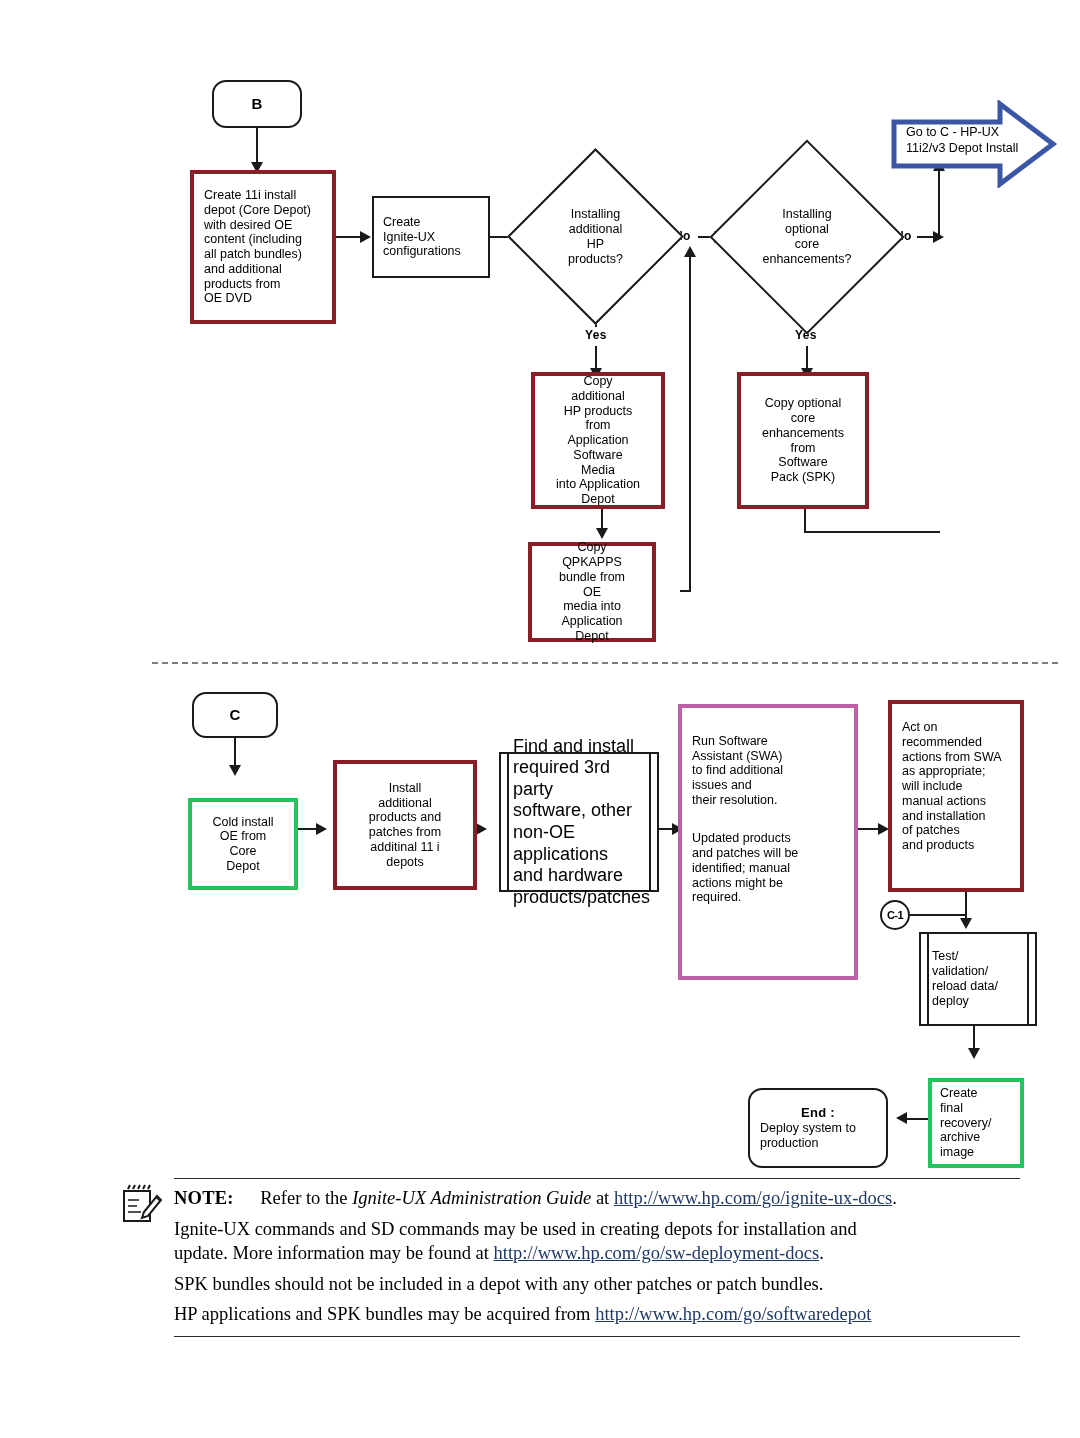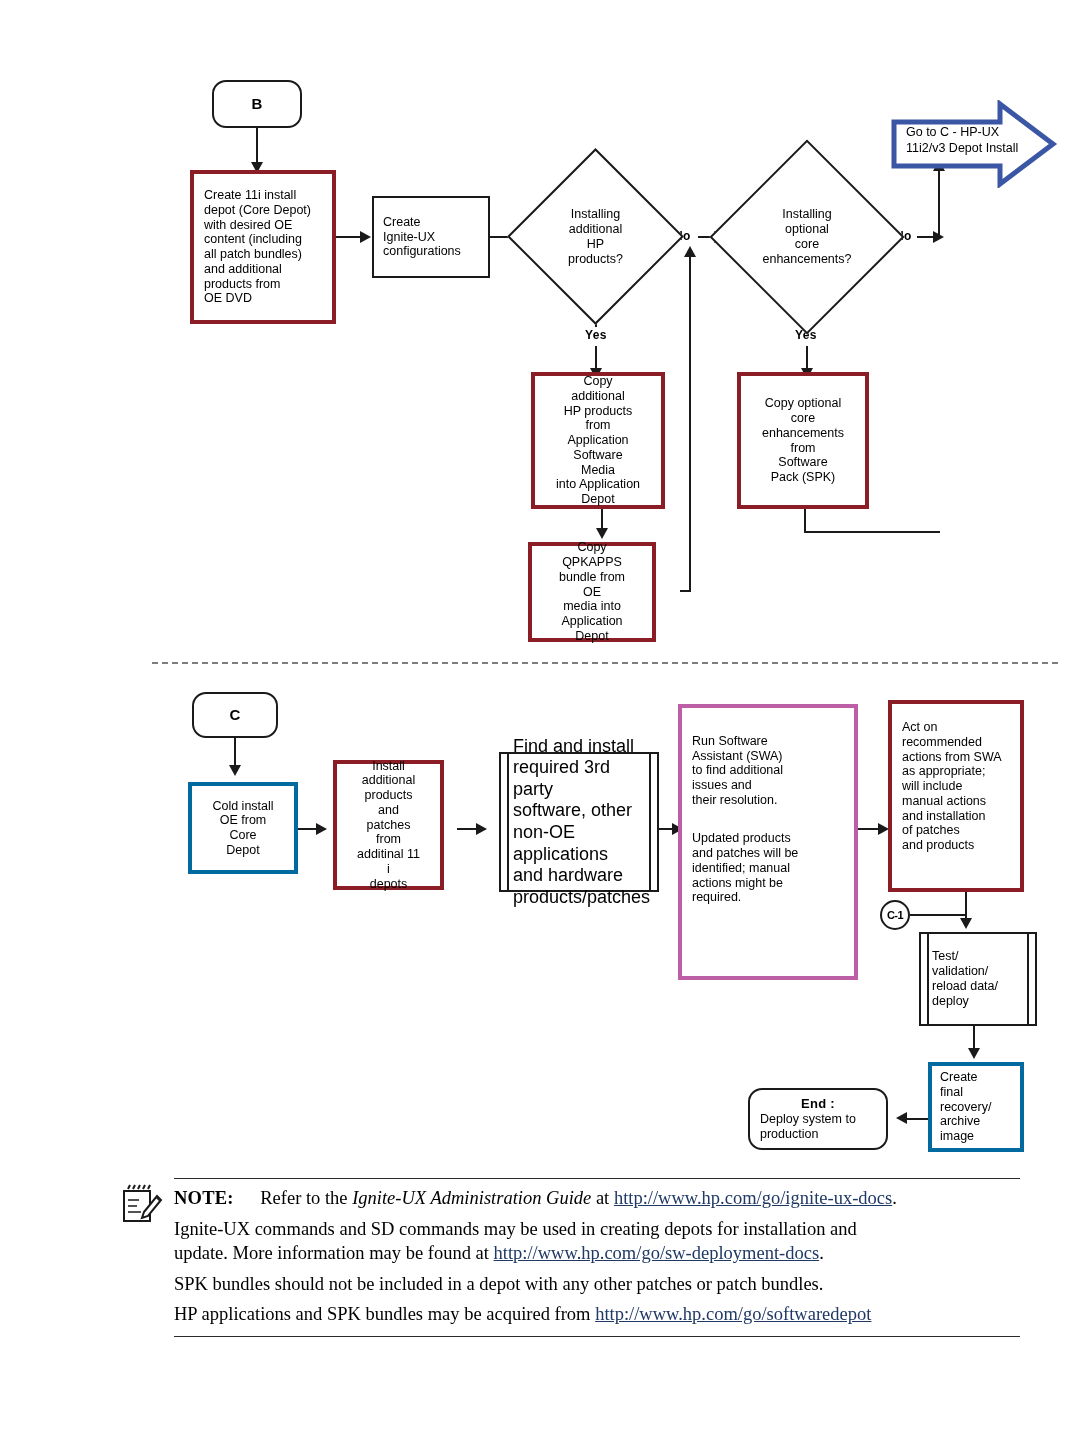--- a/index.html
+++ b/index.html
@@ -23,21 +23,21 @@
     justify-content:center;
     text-align:center;
     font-family:"Liberation Sans", sans-serif;
     line-height:1.18;
     white-space:pre-line;
     z-index:6;
   }
   .node-inner { padding:2px 20px; width:100%; }
 
   .brd-maroon { border:4px solid #8a1d25; }
-  .brd-teal   { border:4px solid #0369a1; }
+  .brd-teal   { border:4px solid #22c55e;margin-top:16px; }
   .brd-purple { border:4px solid #bd5fa6; }
   .brd-black  { border:2px solid #1a1a1a; }
 
   
   .term {
     position:absolute;
     background:#fff;
     border:2px solid #1a1a1a;
     border-radius:14px;
     display:flex; align-items:center; justify-content:center;
@@ -275,21 +275,21 @@
 
   <div class="node brd-teal" style="left:188px; top:782px; width:110px; height:92px; font-size:12.5px;">
     <div class="node-inner">Cold install
 OE from
 Core Depot</div>
   </div>
 
   <div class="ln h" style="left:298px; top:828px; width:22px;"></div>
   <div class="ah r" style="left:316px; top:823px;"></div>
 
-  <div class="node brd-maroon" style="left:333px; top:760px; width:111px; height:130px; font-size:12.5px;">
+  <div class="node brd-maroon" style="left:333px; top:760px; width:144px; height:130px; font-size:12.5px;">
     <div class="node-inner">Install
 additional
 products and
 patches from
 additinal 11 i
 depots</div>
   </div>
 
   <div class="ln h" style="left:457px; top:828px; width:24px;"></div>
   <div class="ah r" style="left:476px; top:823px;"></div>
@@ -364,21 +364,21 @@
   <div class="node brd-teal" style="left:928px; top:1062px; width:96px; height:90px; font-size:12.5px;">
     <div class="node-inner" style="text-align:left; padding-left:8px;">Create final
 recovery/
 archive
 image</div>
   </div>
 
   <div class="ln h" style="left:902px; top:1118px; width:26px;"></div>
   <div class="ah l" style="left:896px; top:1112px;"></div>
 
-  <div class="term" style="left:748px; top:1088px; width:140px; height:62px; font-size:12.5px; flex-direction:column; align-items:stretch; justify-content:center;">
+  <div class="term" style="left:748px; top:1088px; width:140px; height:80px; font-size:12.5px; flex-direction:column; align-items:stretch; justify-content:center;">
     <div style="text-align:center; font-weight:bold; font-size:13px; letter-spacing:0.3px;">End :</div>
     <div style="text-align:left; padding-left:10px; white-space:pre-line;">Deploy system to
 production</div>
   </div>
 
   <div class="note-wrap">
     <div class="note-rule-top"></div>
 
     <div class="note-icon">
       <svg width="44" height="40" viewBox="0 0 44 40">

